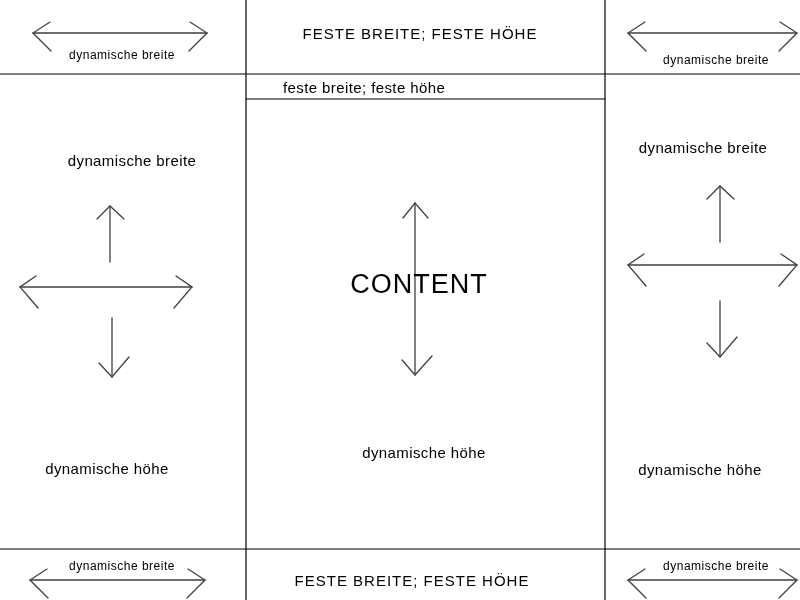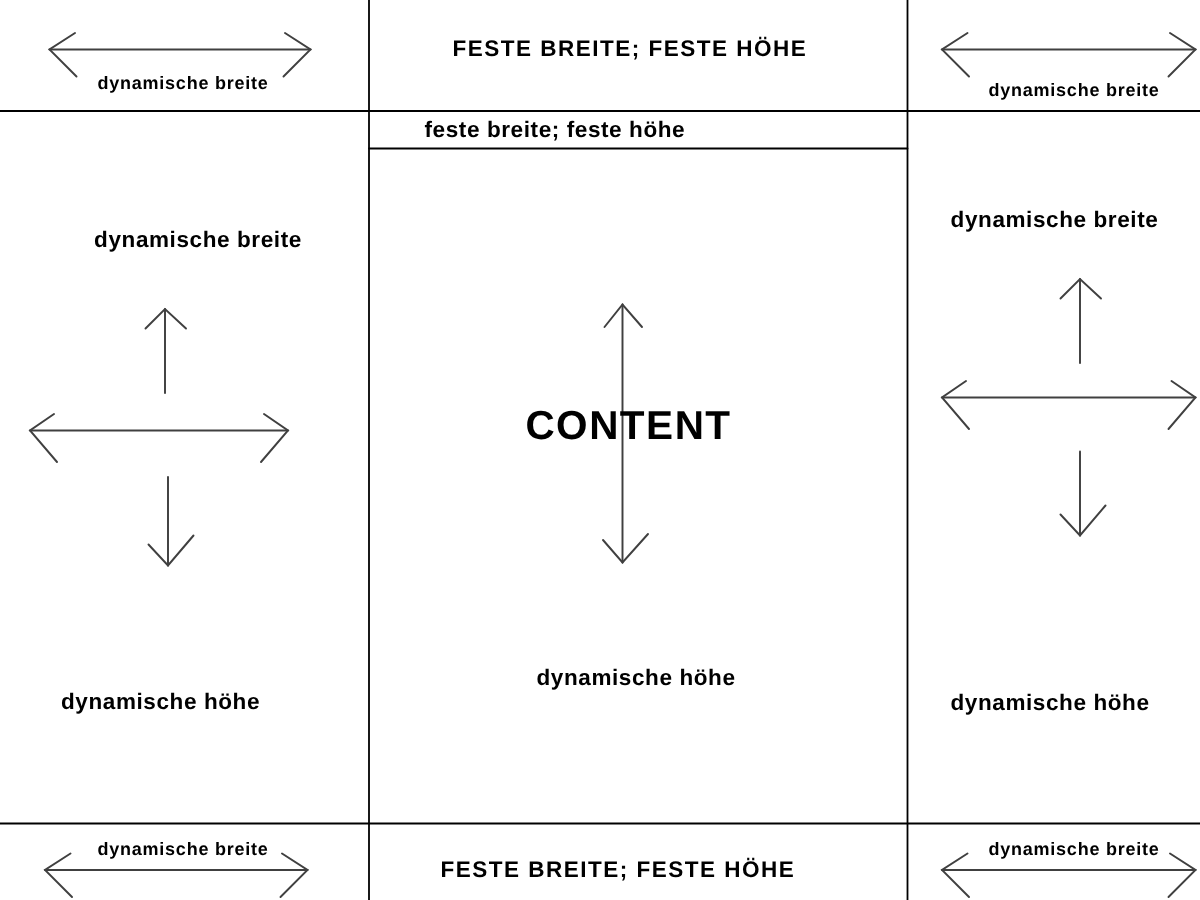--- a/index.html
+++ b/index.html
@@ -21,21 +21,20 @@
     left: 0;
     top: 0;
     width: 800px;
     height: 600px;
   }
   .label {
     position: absolute;
     white-space: nowrap;
     transform: translate(-50%, -50%);
     color: #000000;
-    font-weight: bold;
   }
   .label.left-anchored {
     transform: translate(0, -50%);
   }
   .size-s {
     font-size: 12px;
     letter-spacing: 0.5px;
   }
   .size-m {
     font-size: 15px;

